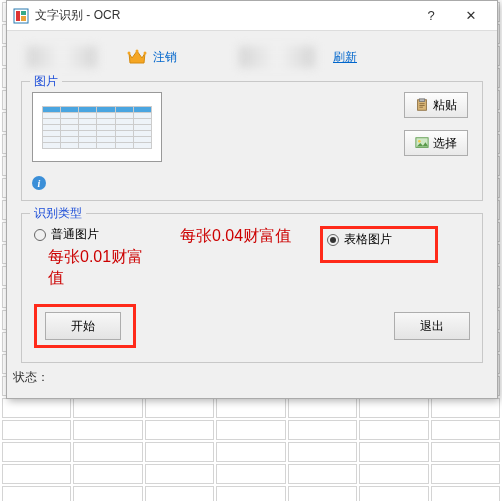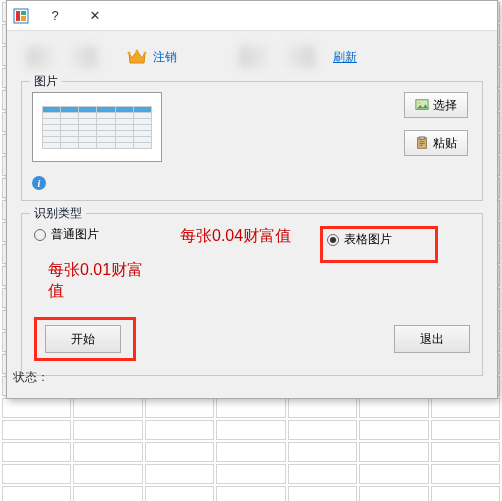--- a/index.html
+++ b/index.html
@@ -13,33 +13,33 @@
 .titlebtn { width: 40px; height: 28px; display: flex; align-items: center; justify-content: center; color: #333; font-size: 13px; cursor: pointer; }
 .client { padding: 8px 14px 6px 14px; }
 .toprow { display: flex; align-items: center; height: 36px; }
 .redacted { filter: blur(4px); background: linear-gradient(90deg,#d6d6d6,#f2f2f2,#d6d6d6); border-radius: 2px; }
 .red-a { width: 70px; height: 22px; margin-left: 6px; }
 .crown { margin-left: 30px; }
 .link { color: #0066cc; margin-left: 6px; cursor: pointer; }
 .red-b { width: 76px; height: 22px; margin-left: 62px; }
 .refresh { margin-left: 18px; color: #0066cc; text-decoration: underline; cursor: pointer; }
 .groupbox { border: 1px solid #c8c8c8; margin-top: 6px; padding: 10px 10px 10px 10px; position: relative; }
-.group-legend { position: absolute; top: -9px; left: 8px; background: #f0f0f0; padding: 0 4px; font-size: 12px; color: #0f172a; }
+.group-legend { position: absolute; top: -9px; left: 8px; background: #f0f0f0; padding: 0 4px; font-size: 12px; color: #1d4ed8; }
 .pic-area { display: flex; align-items: flex-start; }
 .thumb { width: 130px; height: 70px; border: 1px solid #999; background: #fff; padding: 4px; display: flex; align-items: center; justify-content: center; }
 .mini-table { width: 110px; border-collapse: collapse; }
 .mini-table td { border: 1px solid #ccc; font-size: 6px; height: 6px; background: #eef3f8; }
 .mini-table tr:first-child td { background: #4aa5e0; }
 .btn-col { margin-left: auto; display: flex; flex-direction: column; gap: 12px; margin-right: 4px; }
 .icon-btn { width: 64px; height: 26px; border: 1px solid #adadad; background: linear-gradient(#fdfdfd,#e9e9e9); display: flex; align-items: center; justify-content: center; gap: 4px; cursor: pointer; font-size: 12px; }
 .icon-btn svg { width: 14px; height: 14px; }
 .info-line { margin-top: 14px; color: #cc0000; display: flex; align-items: center; gap: 6px; }
 .info-ico { width: 14px; height: 14px; border-radius: 50%; background: #3b8fd8; color: #fff; display: flex; align-items: center; justify-content: center; font-size: 10px; font-style: italic; font-weight: bold; font-family: Georgia, serif; }
 .radio-row { display: flex; gap: 14px; align-items: flex-start; padding: 4px 6px 2px 6px; }
-.radio-item { display: flex; flex-direction: column; gap: 17px; }
+.radio-item { display: flex; flex-direction: column; gap: 4px; }
 .radio-ctrl { display: flex; align-items: center; gap: 5px; cursor: pointer; }
 .radio-dot { width: 12px; height: 12px; border: 1px solid #666; border-radius: 50%; display: flex; align-items: center; justify-content: center; }
 .radio-dot.checked::after { content:''; width: 6px; height: 6px; background: #333; border-radius: 50%; }
 .price { color: #cc0000; font-size: 16px; margin-left: 14px; }
 .hl-red { border: 3px solid #ff2a1a; }
 .hl-box-1 { padding: 2px 6px 12px 4px; }
 .btn-row { display: flex; margin-top: 13px; padding: 0 6px 4px 6px; align-items: center; }
 .push { margin-left: auto; }
 .std-btn { width: 76px; height: 28px; border: 1px solid #adadad; background: linear-gradient(#f7f7f7,#e4e4e4); cursor: pointer; font-size: 12px; }
 .start-wrap { border: 3px solid #ff2a1a; padding: 5px 12px 5px 8px; display: inline-block; }
@@ -263,20 +263,21 @@
 
 <div class="dialog">
 
   <div class="titlebar">
     <svg class="title-icon" viewBox="0 0 16 16">
         <rect x="1" y="1" width="14" height="14" fill="#fff" stroke="#2a7ab0"></rect>
         <rect x="3" y="3" width="4" height="10" fill="#d33"></rect>
         <rect x="8" y="3" width="5" height="4" fill="#3a8"></rect>
         <rect x="8" y="8" width="5" height="5" fill="#e8a23a"></rect>
       </svg>
+    <span class="title-text">文字识别 - OCR</span>
     <div class="titlebtn">?</div>
     <div class="titlebtn">✕</div>
   </div>
 
   <div class="client">
 
     <div class="toprow">
       <div class="redacted red-a"></div>
       <svg class="crown" width="20" height="16" viewBox="0 0 20 16">
           <path d="M2 4 L5 9 L10 2 L15 9 L18 4 L17 14 L3 14 Z" fill="#f5a623" stroke="#d48a10"></path>
@@ -350,36 +351,36 @@
                   <td></td>
                   <td></td>
                   <td></td>
                 </tr>
           </tbody>
             </table>
         </div>
         <div class="btn-col">
           <button class="icon-btn">
             <svg viewBox="0 0 16 16">
-                <rect x="1" y="2" width="14" height="11" fill="#cfe8c6" stroke="#5a9a4a"></rect>
-                <circle cx="5" cy="6" r="1.5" fill="#f2c84b"></circle>
-                <path d="M2 12 L6 8 L9 11 L12 7 L15 12 Z" fill="#5a9a4a"></path>
-              </svg>
-            <span>选择</span>
-          </button>
-          <button class="icon-btn">
-            <svg viewBox="0 0 16 16">
                 <rect x="3" y="2" width="10" height="12" fill="#d9b77a" stroke="#8a6a3a"></rect>
                 <rect x="5" y="1" width="6" height="3" fill="#bbb" stroke="#777"></rect>
                 <rect x="5" y="6" width="6" height="1" fill="#8a6a3a"></rect>
                 <rect x="5" y="8" width="6" height="1" fill="#8a6a3a"></rect>
                 <rect x="5" y="10" width="4" height="1" fill="#8a6a3a"></rect>
               </svg>
             <span>粘贴</span>
           </button>
+          <button class="icon-btn">
+            <svg viewBox="0 0 16 16">
+                <rect x="1" y="2" width="14" height="11" fill="#cfe8c6" stroke="#5a9a4a"></rect>
+                <circle cx="5" cy="6" r="1.5" fill="#f2c84b"></circle>
+                <path d="M2 12 L6 8 L9 11 L12 7 L15 12 Z" fill="#5a9a4a"></path>
+              </svg>
+            <span>选择</span>
+          </button>
         </div>
       </div>
       <div class="info-line">
         <span class="info-ico">i</span>
       </div>
     </div>
 
     <div class="groupbox" style="margin-top:12px; padding:8px 6px 10px 6px;">
       <span class="group-legend">识别类型</span>
 

